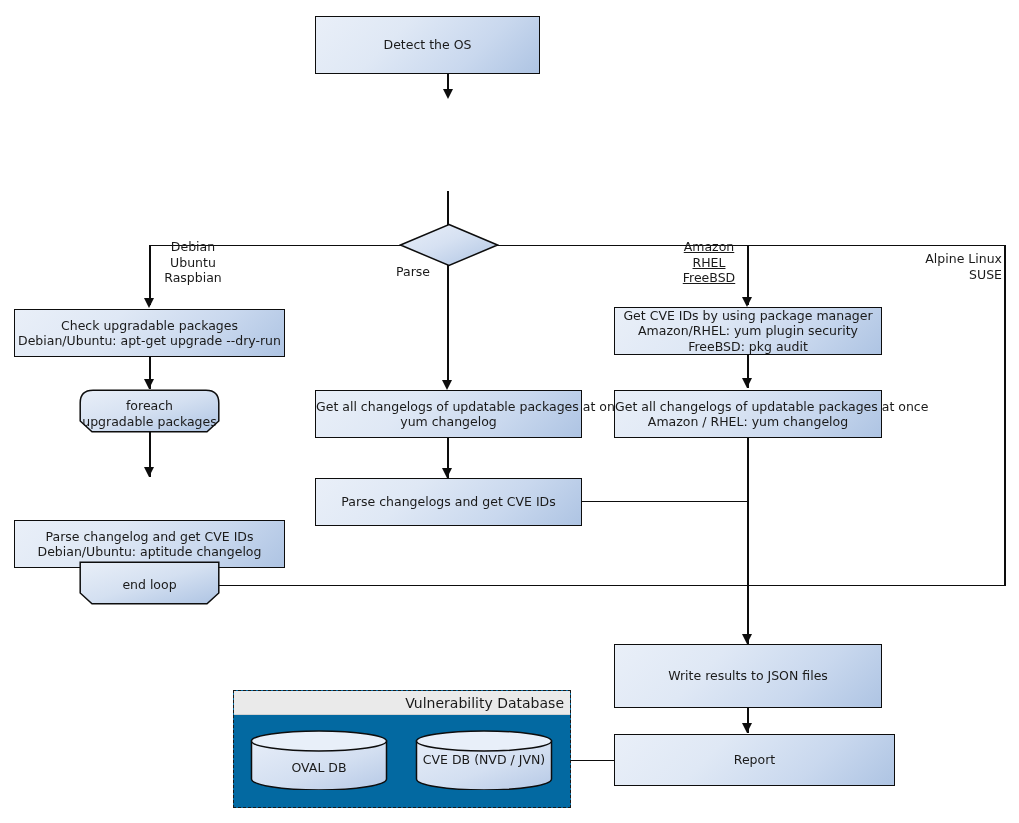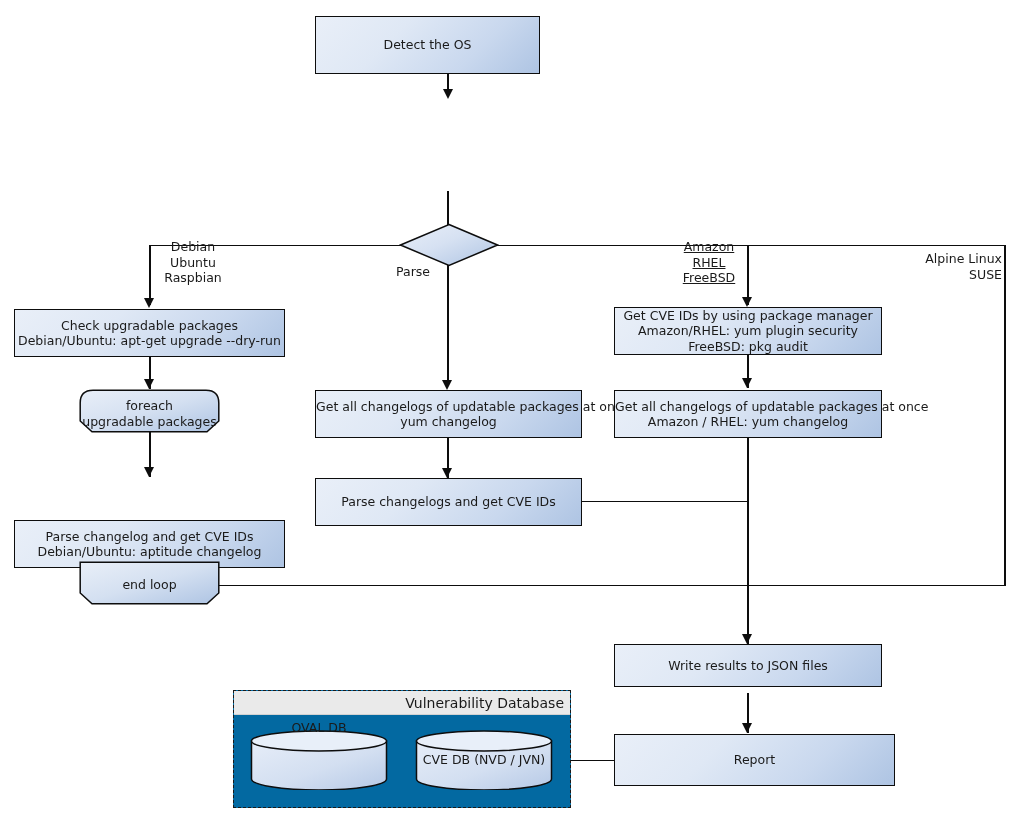--- a/index.html
+++ b/index.html
@@ -229,21 +229,21 @@
   </div>
 
   <div class="node" style="left:315px; top:478px; width:267px; height:48px;">
     <span class="txt">Parse changelogs and get CVE IDs</span>
   </div>
 
   <div class="node overflow-txt" style="left:614px; top:390px; width:268px; height:48px;">
     <span class="txt">Get all changelogs of updatable packages at once<br>Amazon / RHEL: yum changelog</span>
   </div>
 
-  <div class="node" style="left:614px; top:644px; width:268px; height:43px;">
+  <div class="node" style="left:614px; top:644px; width:268px; height:64px;">
     <span class="txt">Write results to JSON files</span>
   </div>
 
   <div class="node" style="left:614px; top:734px; width:281px; height:52px;">
     <span class="txt">Report</span>
   </div>
 
   <div class="db-group" style="left:233px; top:690px; width:338px; height:118px;">
     <div class="db-group-header" style="left:0px; top:0px; width:336px; height:24px;">
       <span>Vulnerability Database</span>
@@ -256,21 +256,21 @@
         <linearGradient id="gradCyl1" x1="0%" y1="0%" x2="100%" y2="100%">
           <stop offset="0%" stop-color="#e6edf8"></stop>
           <stop offset="55%" stop-color="#d3dff1"></stop>
           <stop offset="100%" stop-color="#b6c9e6"></stop>
         </linearGradient>
       </defs>
       <path d="M 1.5,11 L 1.5,49 A 67.5,11 0 0 0 136.5,49 L 136.5,11 Z" fill="url(#gradCyl1)" stroke="#0d0d0d" stroke-width="1.5"></path>
       <ellipse cx="69" cy="11" rx="67.5" ry="10" fill="#e8eff9" stroke="#0d0d0d" stroke-width="1.5"></ellipse>
     </svg>
   </div>
-  <div class="cyl-label" style="left:250px; top:720px; width:138px;">OVAL DB</div>
+  <div class="cyl-label" style="left:250px; top:760px; width:138px;">OVAL DB</div>
 
   <div class="shape-svg" style="left:415px; top:730px;">
     <svg width="138" height="60" viewBox="0 0 138 60">
       <defs>
         <linearGradient id="gradCyl2" x1="0%" y1="0%" x2="100%" y2="100%">
           <stop offset="0%" stop-color="#e6edf8"></stop>
           <stop offset="55%" stop-color="#d3dff1"></stop>
           <stop offset="100%" stop-color="#b6c9e6"></stop>
         </linearGradient>
       </defs>

